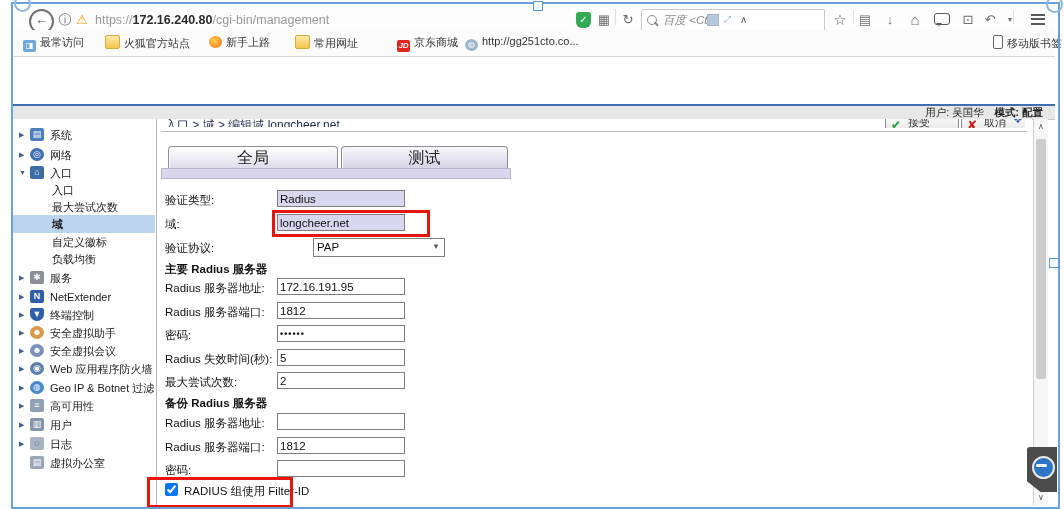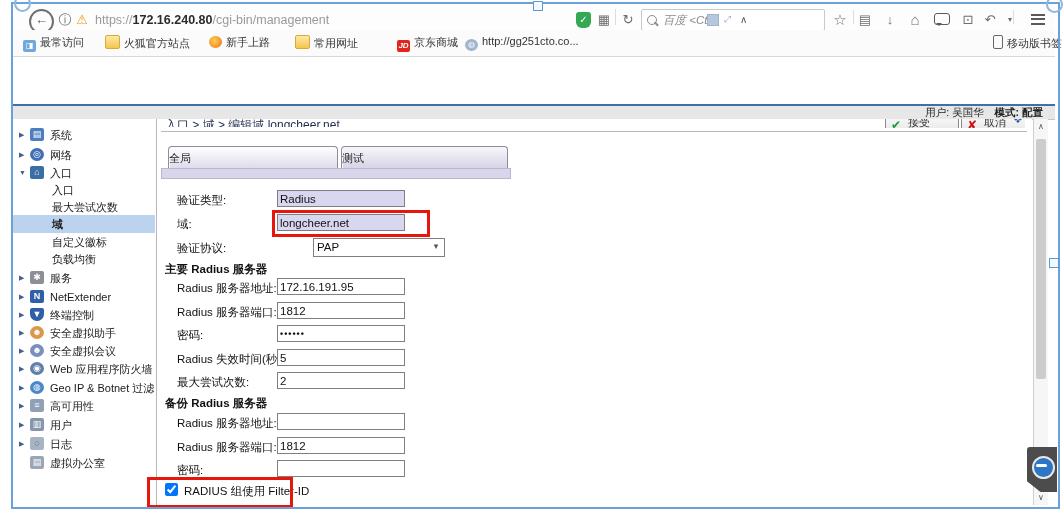--- a/index.html
+++ b/index.html
@@ -48,24 +48,24 @@
   .snav-sub .slabel{left:39px;}
   .snav-selected{background:#bcd3ee;}
   
   .content{left:157px;top:119px;width:875px;height:386px;background:#fff;overflow:hidden;}
   .crumbclip{left:8px;top:-4px;width:560px;height:12px;overflow:hidden;}
   .crumb{font-size:12px;color:#1c2c4e;white-space:nowrap;}
   .btnclip{left:728px;top:-8px;width:140px;height:17px;overflow:hidden;}
   .cbtn{position:absolute;top:0;height:22px;border:1px solid #8a8a8a;border-radius:3px;background:linear-gradient(#fefefe,#e4e4e4);font-size:11px;color:#333;line-height:20px;padding:0 8px 0 22px;}
   .cbtn .bgl{position:absolute;left:5px;top:3px;font-size:12px;font-weight:bold;}
   .crumbline{left:4px;top:12px;width:866px;height:1px;background:#b9b9c6;}
-  .tab{top:27px;height:22px;border:1px solid #8c8c9c;border-bottom:none;border-radius:4px 4px 0 0;background:linear-gradient(#ffffff,#dddaea);text-align:left;font-size:11px;color:#222;line-height:22px;box-shadow:1px -1px 0 #fff inset;}
+  .tab{top:27px;height:22px;border:1px solid #8c8c9c;border-bottom:none;border-radius:4px 4px 0 0;background:linear-gradient(#ffffff,#dddaea);text-align:center;font-size:16px;color:#222;line-height:22px;box-shadow:1px -1px 0 #fff inset;}
   .tabstrip{left:4px;top:49px;width:348px;height:9px;background:#d9d6ec;border:1px solid #bab6d2;}
   .frow{left:8px;height:19px;}
-  .flabel{position:absolute;left:0;top:3px;font-size:11.5px;color:#111;white-space:nowrap;margin-left:12px;}
+  .flabel{position:absolute;left:0;top:3px;font-size:11.5px;color:#111;white-space:nowrap;}
   .finput{position:absolute;left:112px;top:0;width:122px;height:15px;border:1px solid #7f7f7f;background:#fff;font-size:11.5px;font-family:"Liberation Sans","DejaVu Sans",sans-serif;padding:0 2px;color:#111;}
   .lav{background:#d9d6f0;}
   .pwd{font-weight:bold;letter-spacing:1px;font-size:9px;}
   .fselect{position:absolute;left:112px;top:0;width:127px;height:17px;border:1px solid #7f7f7f;background:#fff;font-size:11.5px;color:#111;line-height:16px;padding-left:3px;margin-left:36px;}
   .fselect .selarr{position:absolute;right:1px;top:1px;width:14px;height:13px;color:#555;font-size:9px;text-align:center;line-height:13px;}
   .fsection{left:8px;font-size:11.5px;font-weight:bold;color:#111;white-space:nowrap;}
   .redbox{border:3px solid #e8150d;z-index:40;pointer-events:none;}
   .cbrow{left:8px;height:18px;font-size:11.5px;color:#111;}
   .cbrow input{position:absolute;left:0;top:1px;width:13px;height:13px;margin:0;}
   .cbrow .cblabel{position:absolute;left:19px;top:2px;white-space:nowrap;}

